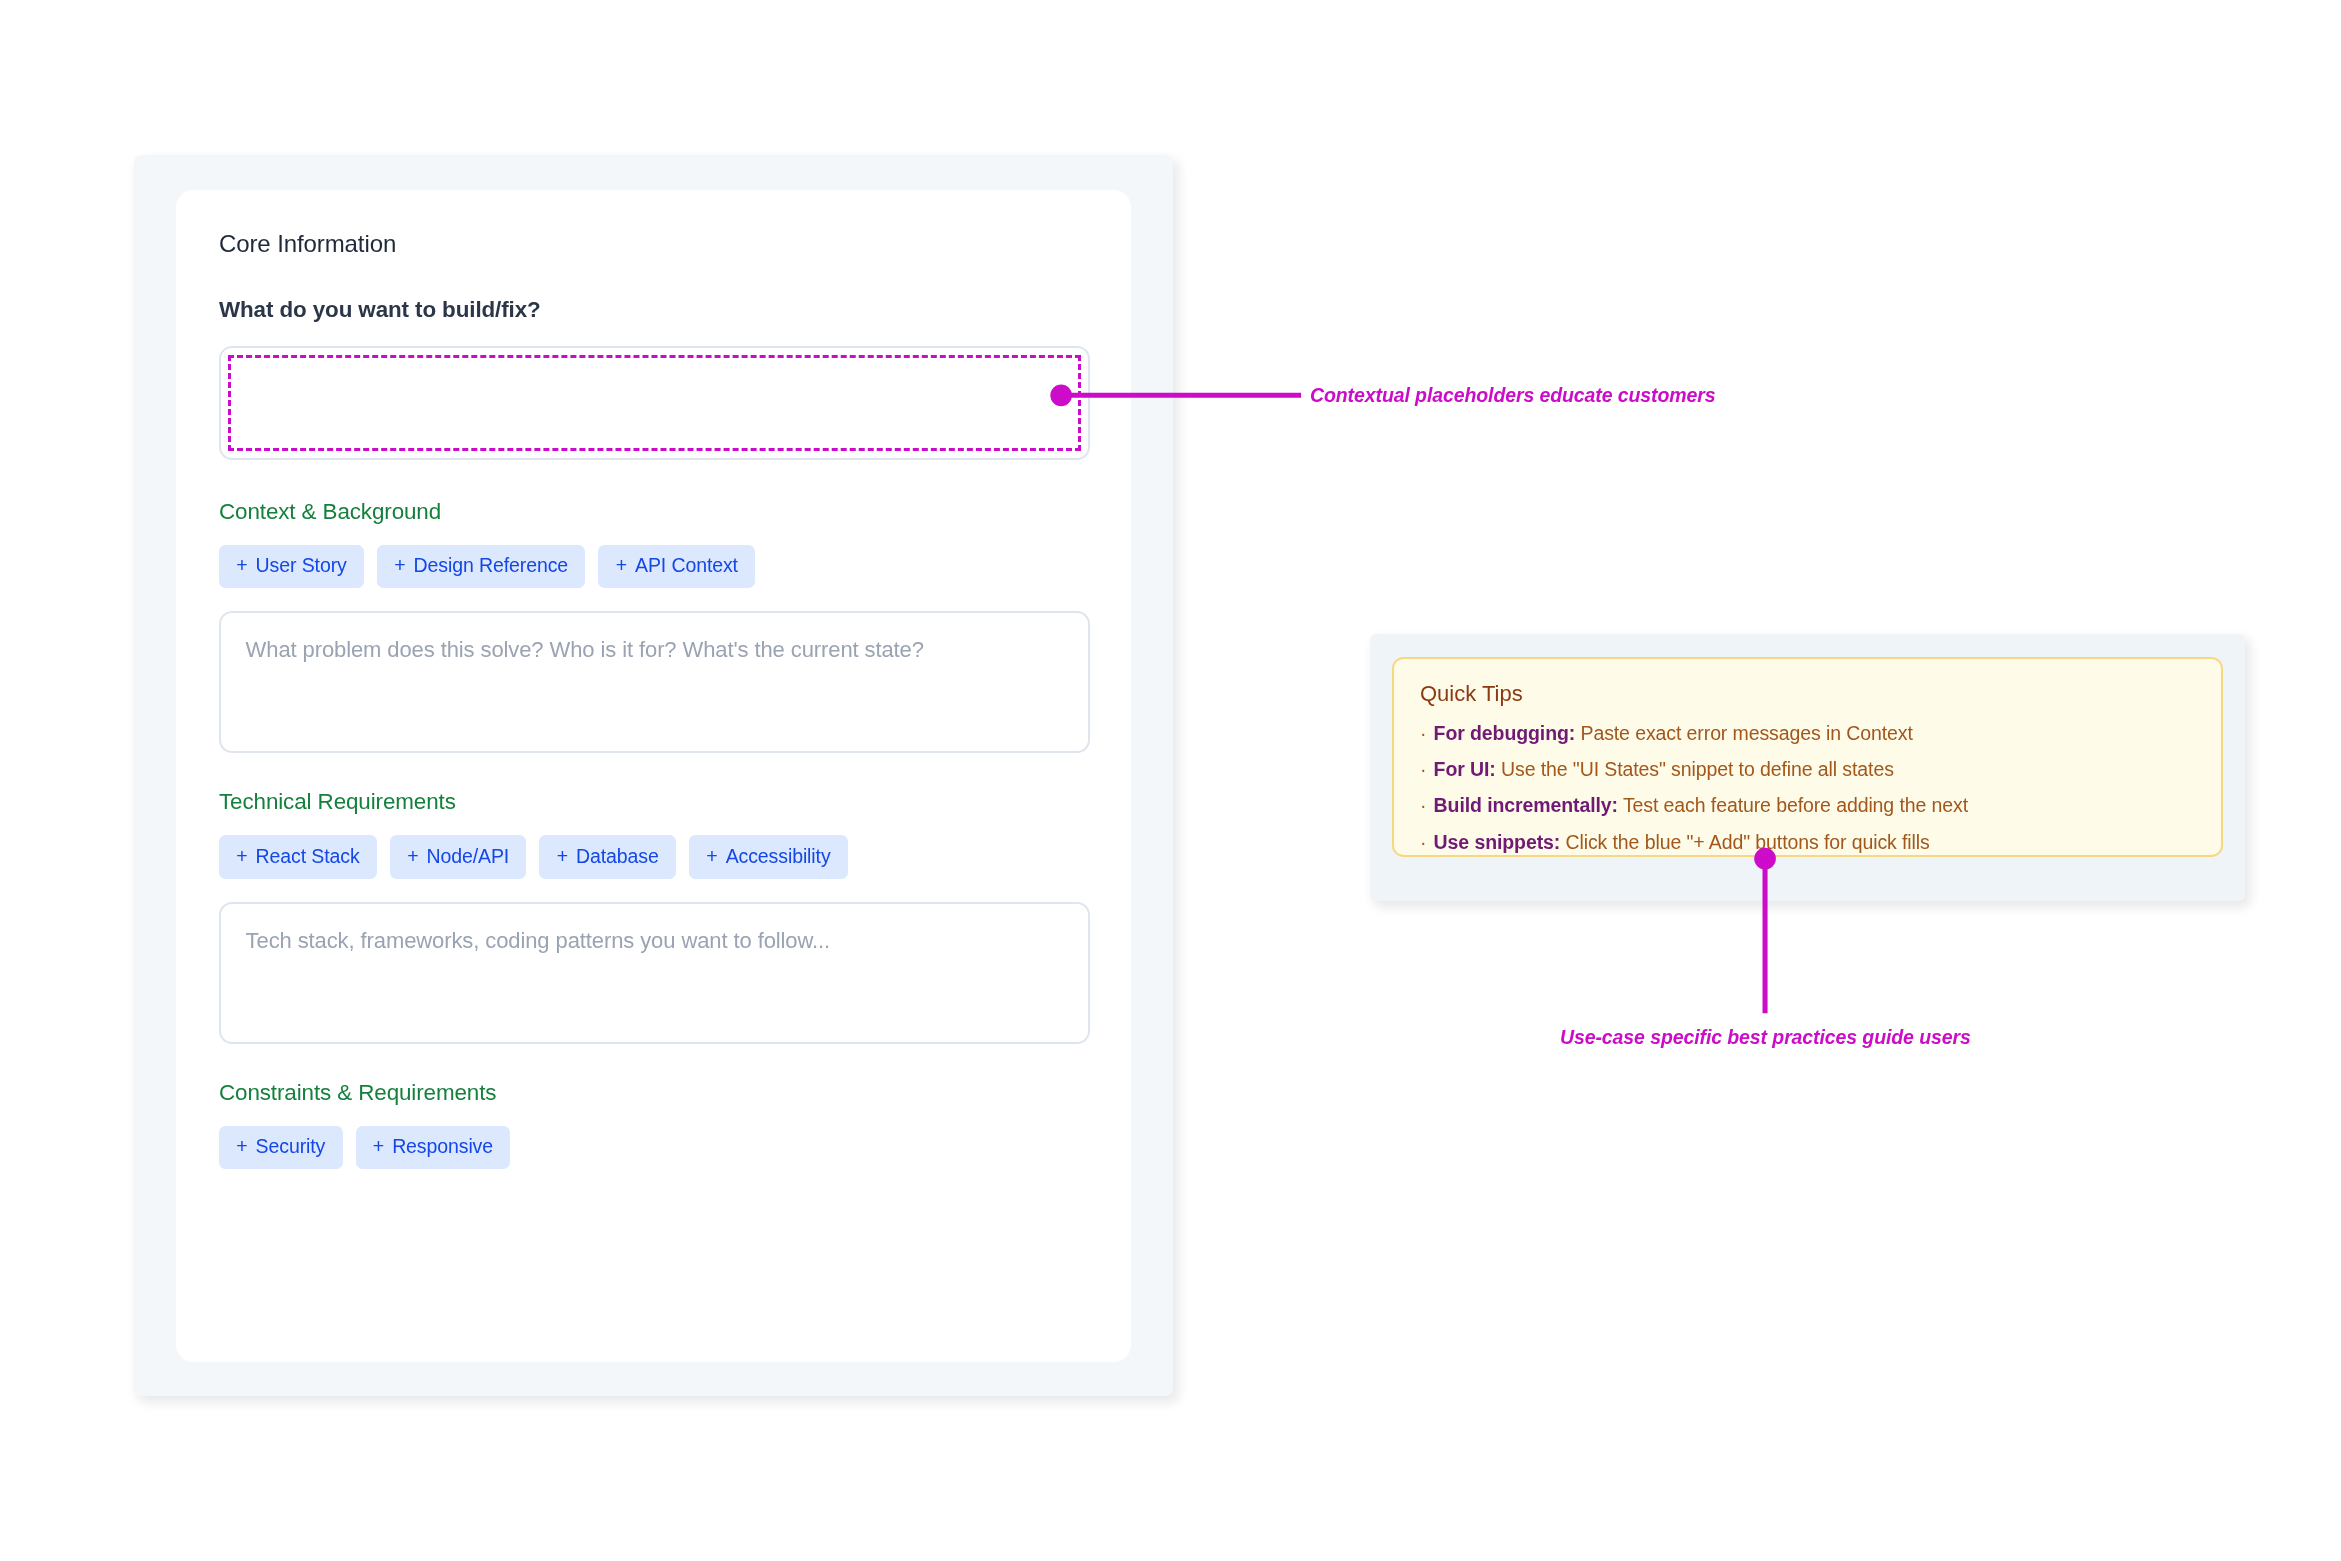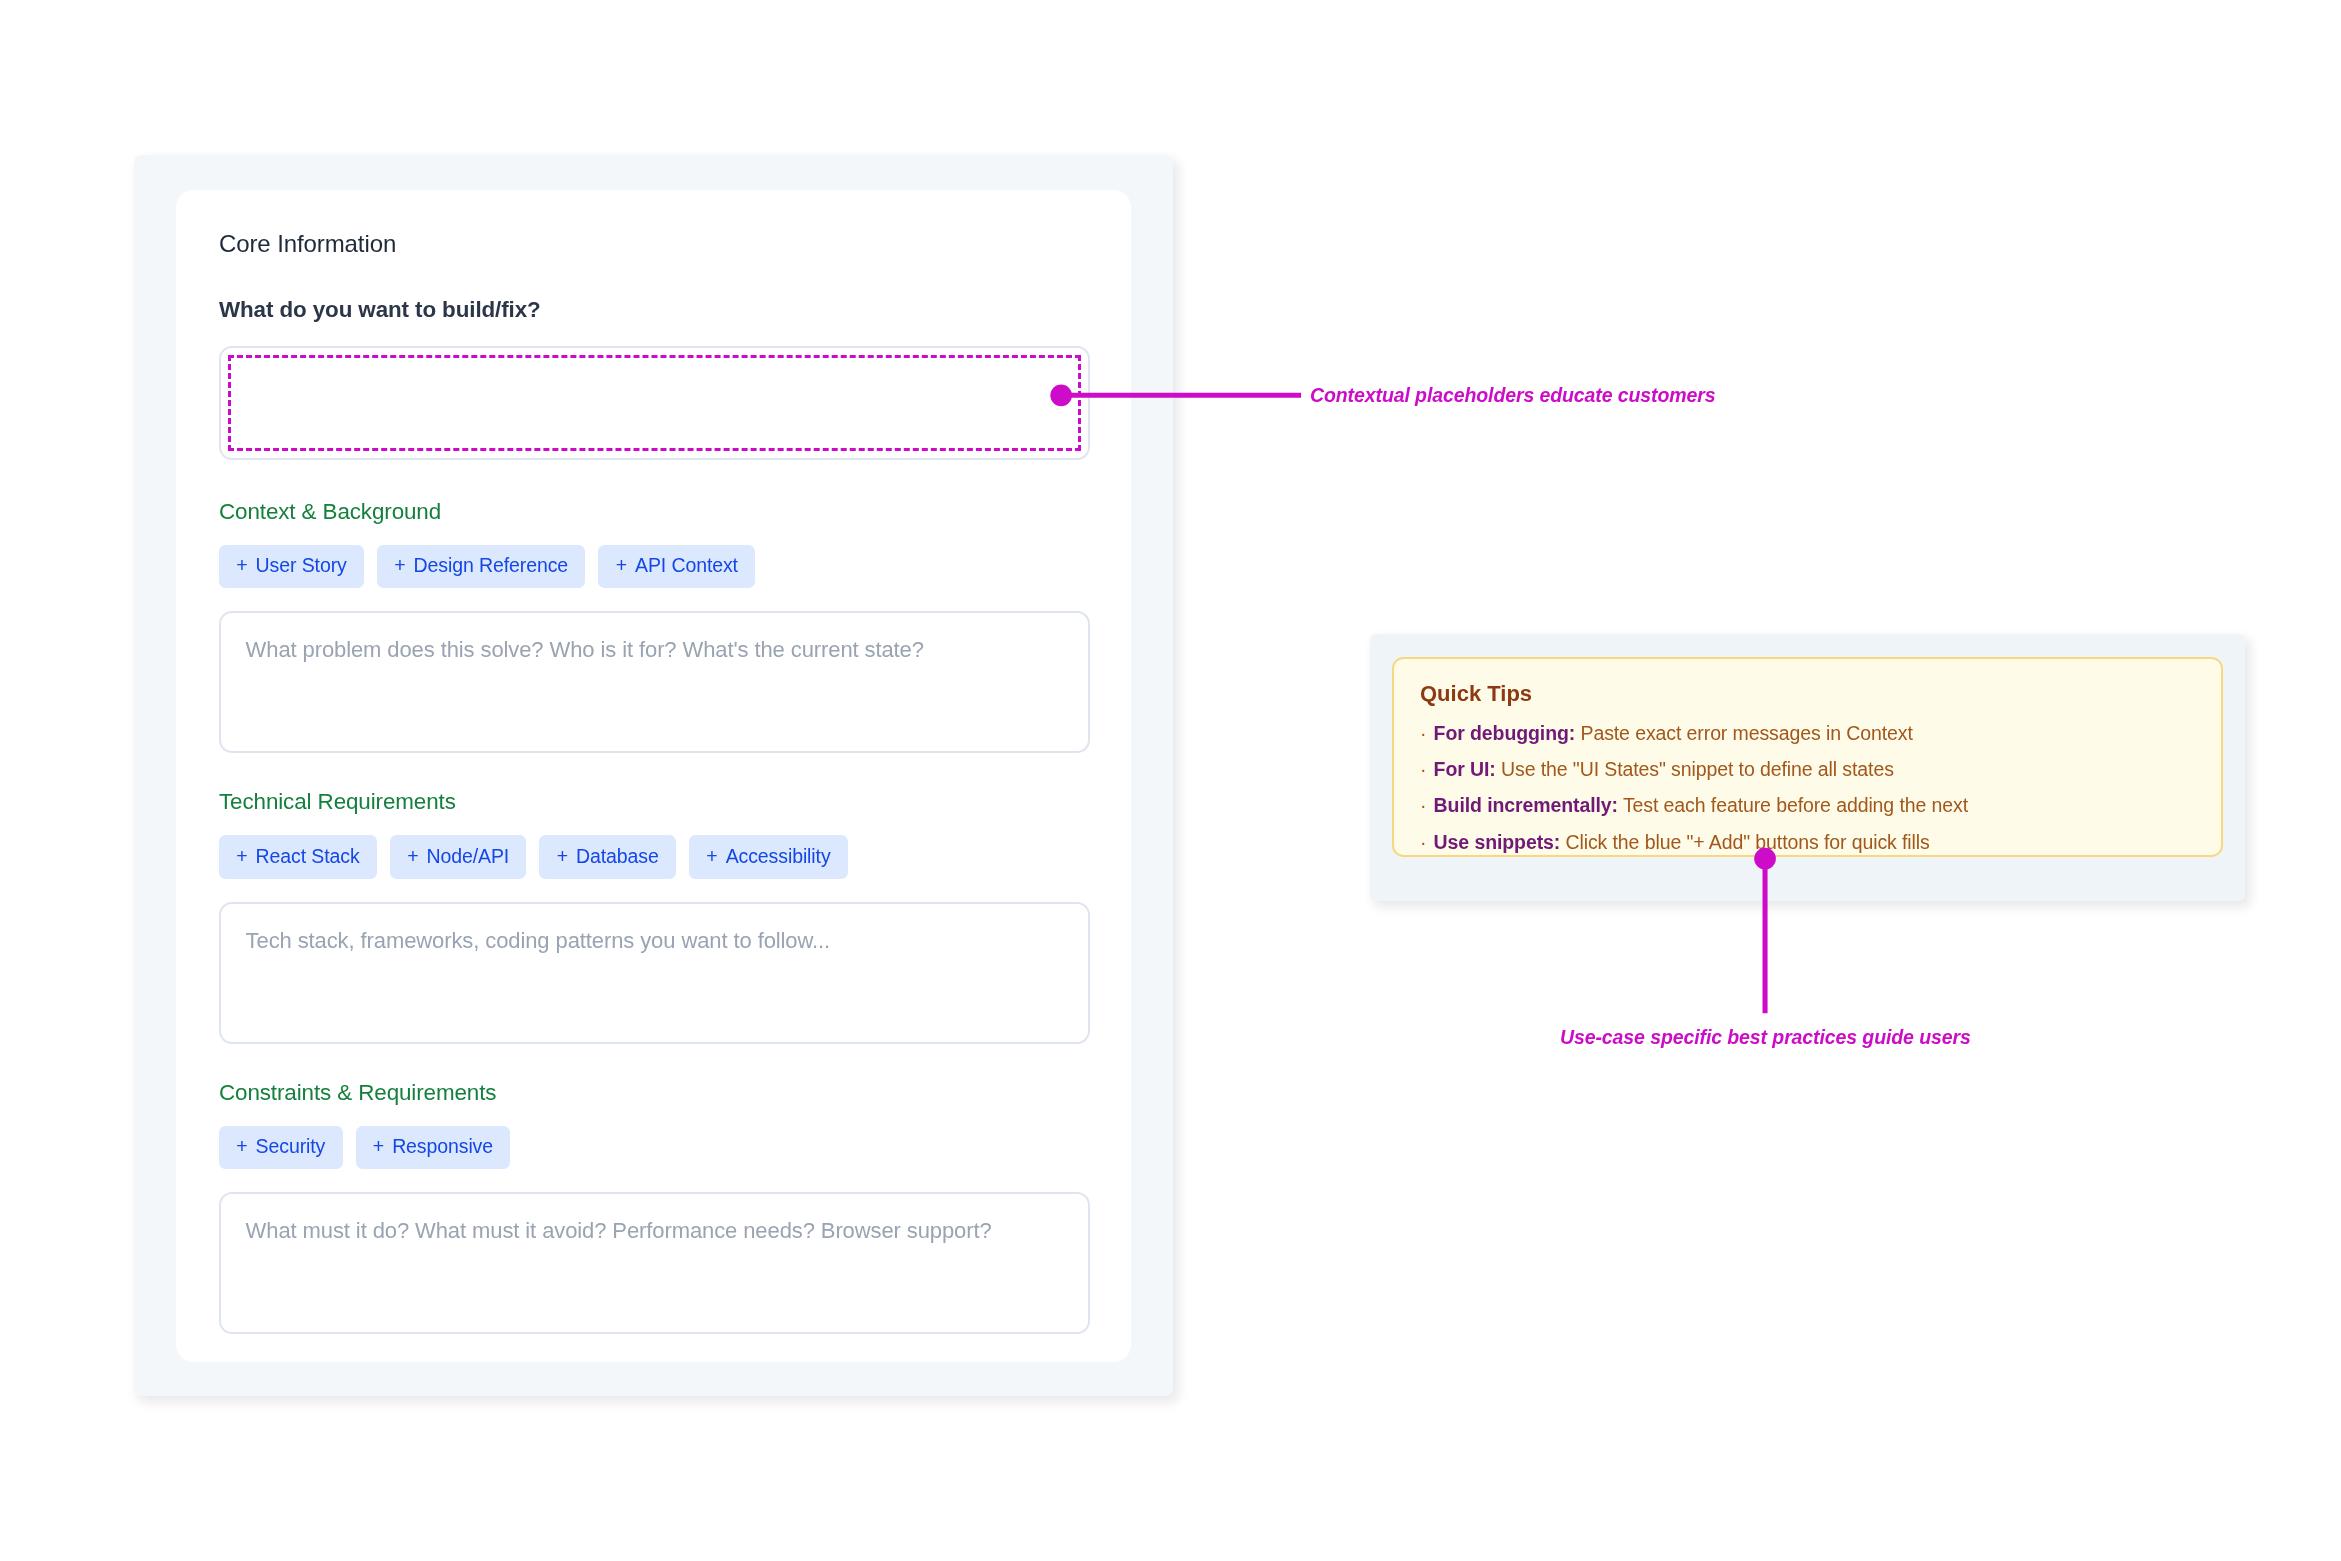--- a/index.html
+++ b/index.html
@@ -127,21 +127,21 @@
     width: 831px;
     height: 200px;
     box-sizing: border-box;
     background: #fefbe9;
     border: 2.9px solid #f7d881;
     border-radius: 11.6px;
     padding: 22px 26px;
   }
   #tips-title {
     font-size: 22px;
-    font-weight: bold;
+    font-weight: normal;
     color: #8c3a12;
     margin: 0 0 17.3px 0;
   }
   .tip-line {
     font-size: 19.5px;
     color: #a2571b;
     line-height: 1.0;
     margin: 0 0 16.6px 0;
     letter-spacing: -0.1px;
   }
@@ -202,23 +202,20 @@
       <div class="chip"><span class="plus">+</span><span>Accessibility</span></div>
     </div>
     <div class="textarea-box tall gap-block">
       <div class="placeholder">Tech stack, frameworks, coding patterns you want to follow...</div>
     </div>
 
     <div class="section-label">Constraints &amp; Requirements</div>
     <div class="chip-row">
       <div class="chip"><span class="plus">+</span><span>Security</span></div>
       <div class="chip"><span class="plus">+</span><span>Responsive</span></div>
-    </div>
-    <div class="textarea-box tall">
-      <div class="placeholder">What must it do? What must it avoid? Performance needs? Browser support?</div>
     </div>
 
   </div>
 </div>
 
 <div id="tips-shell">
   <div id="tips-card">
     <div id="tips-title">Quick Tips</div>
 
     <div class="tip-line">

